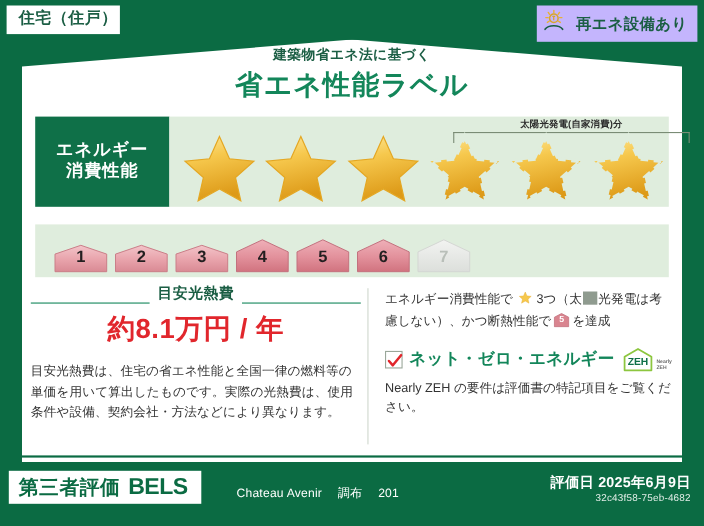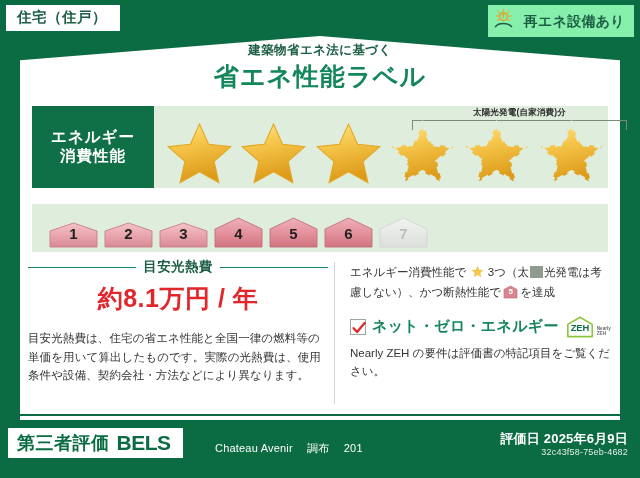--- a/index.html
+++ b/index.html
@@ -24,29 +24,29 @@
   }
   .bodywhite {
     position: absolute;
     left: 20px; top: 90px; width: 600px; height: 324px;
     background: #ffffff;
   }
   
   .tag-house {
     position: absolute; left: 6px; top: 5px;
     background: #ffffff;
-    padding: 5px 13px 6px 11px;
+    padding: 5px 2px 6px 11px;
     color: #1b5e44;
     font-size: 14.5px; font-weight: bold;
     letter-spacing: 0.5px;
     line-height: 1;
   }
   .tag-renew {
     position: absolute; right: 6px; top: 5px;
-    background: #86efac;
+    background: #c4b5fd;
     padding: 3px 9px 4px 6px;
     display: flex; align-items: center; gap: 4px;
     line-height: 1;
   }
   .tag-renew .lbl {
     color: #1b5e44; font-size: 14px; font-weight: bold; letter-spacing: .3px;
   }
   
   .subtitle {
     position: absolute; left: 0; right: 0; top: 42px;
@@ -112,21 +112,21 @@
   .hcell svg { display: block; }
   .hnum {
     position: absolute; left: 0; right: 0; bottom: 7px;
     text-align: center;
     font-size: 15px; font-weight: bold; color: #231f20;
   }
   .hcell.off .hnum { color: #b9bfb9; }
   
   .cost-wrap { position: absolute; left: 28px; top: 258px; width: 300px; }
   .cost-head {
-    display: flex; align-items: center; gap: 7px;
+    display: flex; align-items: flex-end; gap: 7px;
     justify-content: center;
   }
   .cost-head .line { flex: 1; height: 1px; background: #13865a; }
   .cost-head .txt {
     color: #1b5e44; font-size: 13.5px; font-weight: bold; letter-spacing: .4px;
   }
   .cost-value {
     margin-top: 6px; text-align: center;
     color: #e1262c; font-size: 25px; font-weight: bold;
     letter-spacing: .5px;

